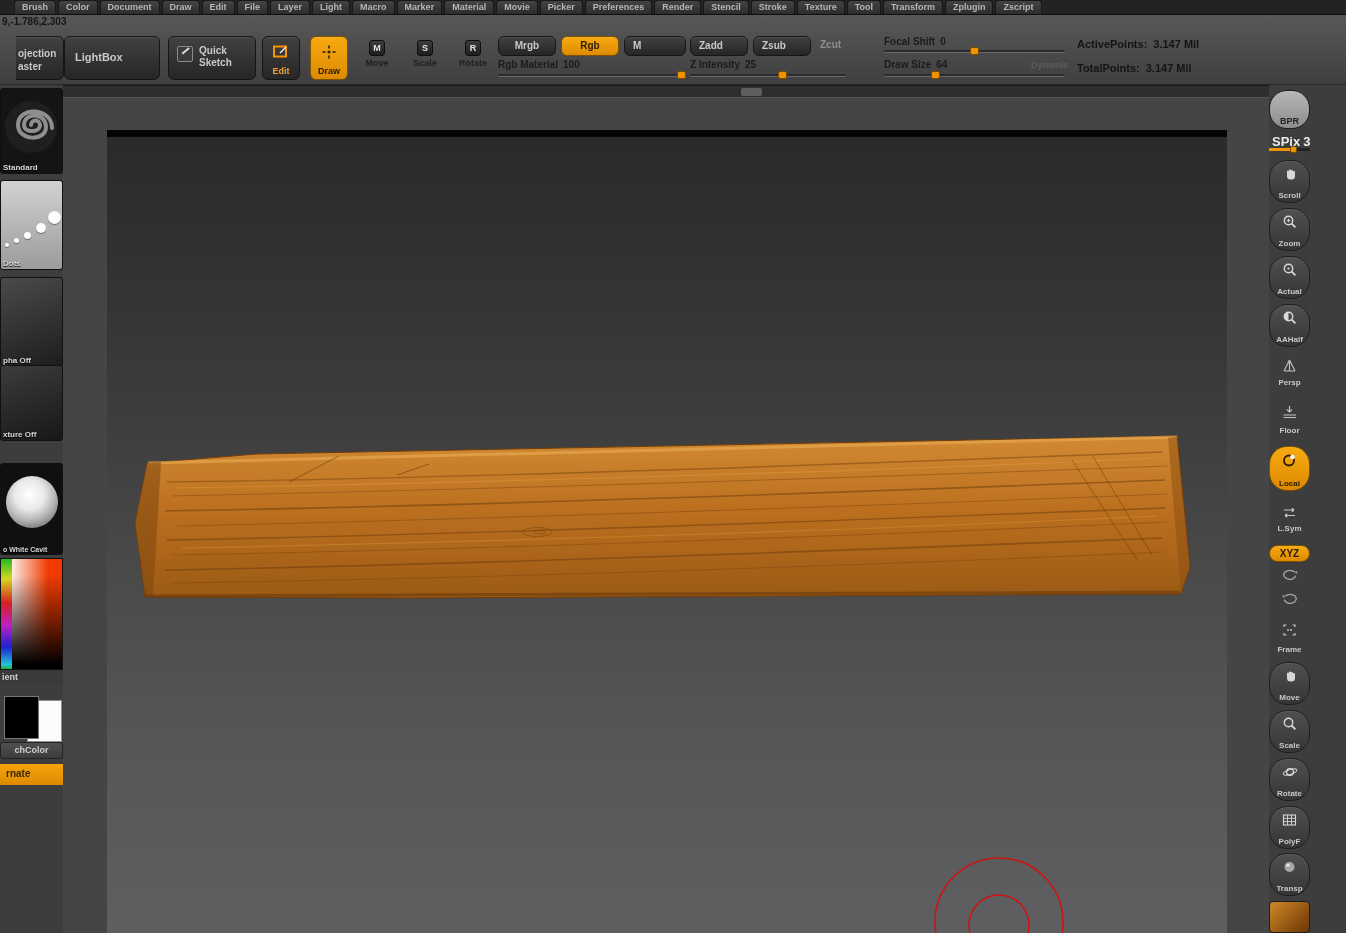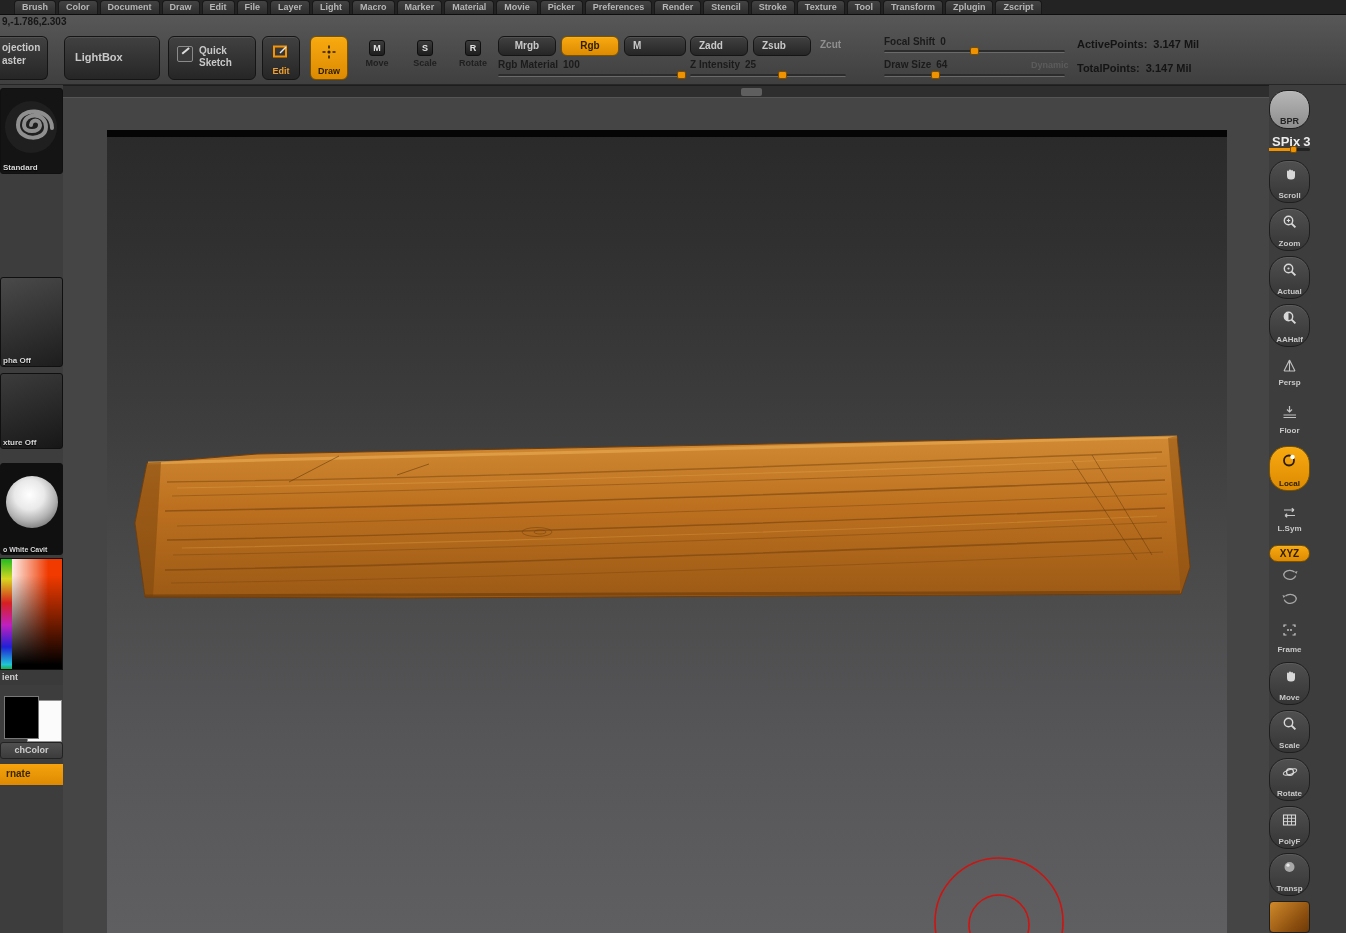--- a/index.html
+++ b/index.html
@@ -8,21 +8,21 @@
 
 
 .menubar{position:absolute;left:0;top:0;width:1346px;height:15px;background:#232323;border-bottom:1px solid #0e0e0e;display:flex;align-items:flex-end;gap:2px;padding-left:14px}
 .mi{background:linear-gradient(#434343,#2d2d2d);border:1px solid #181818;border-bottom:none;border-radius:4px 4px 0 0;color:#b6b6b6;font-size:9px;font-weight:bold;padding:2px 7px;line-height:9px;white-space:nowrap;cursor:default}
 
 
 .shelf{position:absolute;left:0;top:15px;width:1346px;height:70px;background:linear-gradient(#585858,#3f3f3f);border-bottom:1px solid #262626}
 .coords{position:absolute;left:2px;top:1px;font-size:10px;font-weight:bold;color:#161616;letter-spacing:0}
 .btn{position:absolute;background:linear-gradient(#414141,#262626);border:1px solid #151515;border-radius:6px;box-shadow:inset 0 1px 0 rgba(255,255,255,.09);color:#c9c9c9;font-weight:bold;cursor:pointer}
 .btn.orange{background:linear-gradient(#f8aa10,#dd8a02);color:#2e2000;border-color:#7a5200}
-.pmbtn{left:0;top:21px;width:48px;height:44px;border-left:none;border-radius:0 6px 6px 0;font-size:10px;padding:4px 0 0 2px;line-height:13px}
+.pmbtn{left:16px;top:21px;width:48px;height:44px;border-left:none;border-radius:0 6px 6px 0;font-size:10px;padding:10px 0 0 2px;line-height:13px}
 .lightbox{left:64px;top:21px;width:96px;height:44px;font-size:11px;padding:14px 0 0 10px}
 .qsk{left:168px;top:21px;width:88px;height:44px;font-size:10px}
 .qsk .qtxt{position:absolute;left:30px;top:8px;line-height:12px}
 .qico{position:absolute;left:8px;top:9px;width:16px;height:16px;background:#3a3a3a;border:1px solid #8a8a8a;border-radius:2px}
 .qico:after{content:"";position:absolute;left:3px;top:3px;width:9px;height:1.5px;background:#ddd;transform:rotate(-40deg)}
 .smbtn{font-size:10px;text-align:center;height:20px;line-height:18px}
 .modebtn{width:38px;height:44px;text-align:center;font-size:9px}
 .modebtn .mlabel{position:absolute;left:0;right:0;bottom:3px;font-size:9px;font-weight:bold}
 .toolico{position:absolute;left:50%;top:7px;transform:translateX(-50%)}
 .ghosttool{position:absolute;width:36px;height:44px;text-align:center;cursor:pointer}
@@ -202,26 +202,34 @@
   <div class="leftpanel">
 
     <div class="thumb" style="top:3px;height:86px;background:#141414">
       <svg width="63" height="86" viewBox="0 0 63 86">
         <circle cx="30" cy="38" r="26" fill="#1f1f1f"></circle>
         <path d="M30 36 c0 -6 9 -6 9 0 c0 8 -16 8 -16 0 c0 -13 22 -13 22 2 c0 15 -28 14 -28 -2 c0 -19 34 -18 34 3" fill="none" stroke="#9b9b9b" stroke-width="4" stroke-linecap="round" opacity="0.9"></path>
       </svg>
       <span class="thlabel">Standard</span>
     </div>
 
+    <div class="thumb" style="top:95px;height:90px;background:linear-gradient(#d2d2d2,#9b9b9b)">
+      <span class="dot" style="left:4px;top:62px;width:4px;height:4px"></span>
+      <span class="dot" style="left:13px;top:57px;width:5px;height:5px"></span>
+      <span class="dot" style="left:23px;top:51px;width:7px;height:7px"></span>
+      <span class="dot" style="left:35px;top:42px;width:10px;height:10px"></span>
+      <span class="dot" style="left:47px;top:30px;width:13px;height:13px"></span>
+      <span class="thlabel">Dots</span>
+    </div>
 
     <div class="thumb" style="top:192px;height:90px;background:linear-gradient(160deg,#4a4a4a,#1d1d1d)">
       <span class="thlabel">pha Off</span>
     </div>
 
-    <div class="thumb" style="top:288px;height:76px;background:linear-gradient(160deg,#3c3c3c,#171717)">
+    <div class="thumb" style="top:280px;height:76px;background:linear-gradient(160deg,#3c3c3c,#171717)">
       <span class="thlabel">xture Off</span>
     </div>
 
     <div class="thumb" style="top:378px;height:92px;background:#101010">
       <span class="sphere"></span>
       <span class="thlabel" style="font-size:7px">o White Cavit</span>
     </div>
 
     <div class="thumb" style="top:473px;height:112px;border-radius:0;background:#222">
       <span class="huestrip"></span>

